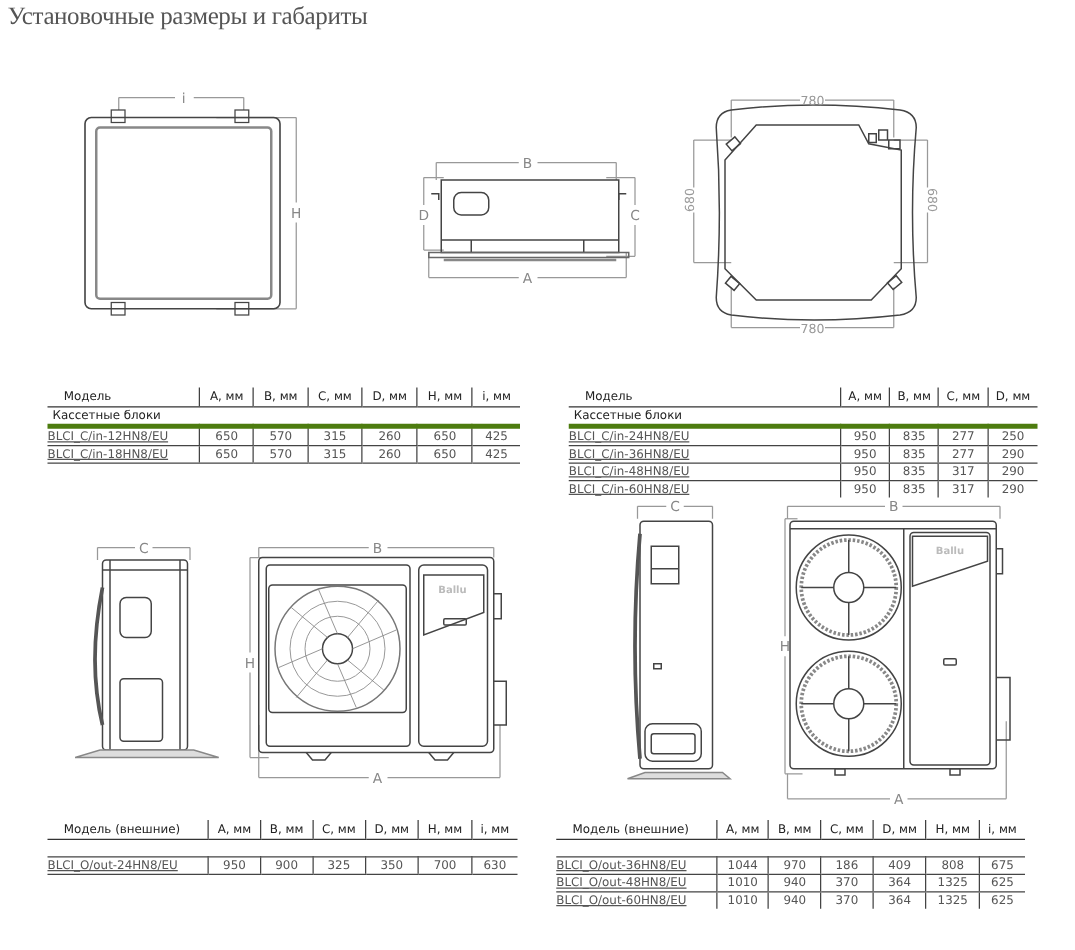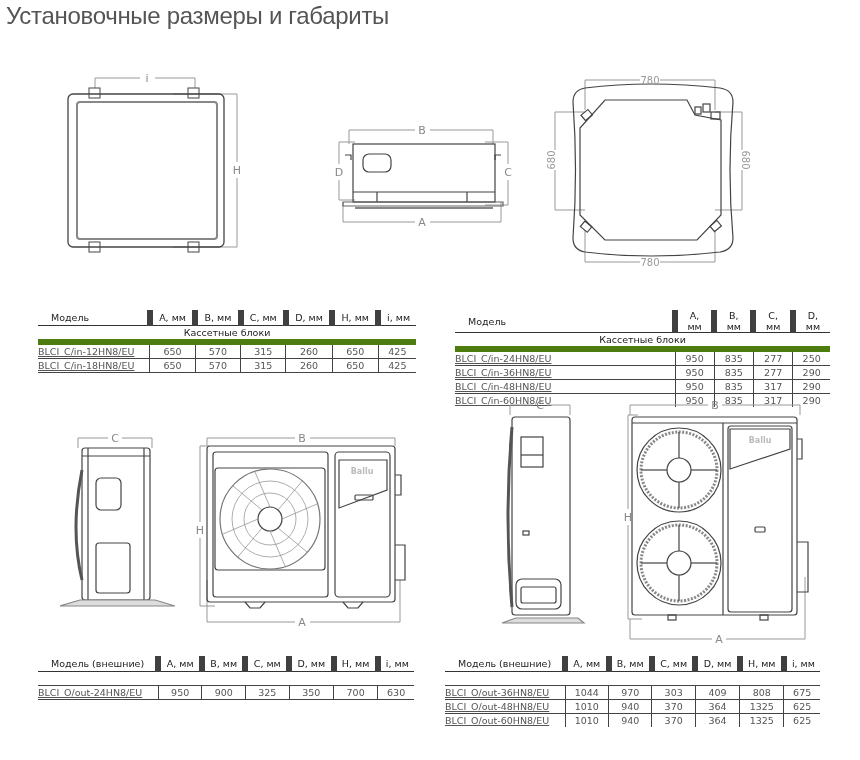--- a/index.html
+++ b/index.html
@@ -1,27 +1,27 @@
 <!DOCTYPE html>
 <html><head>
 <meta charset="utf-8">
 <style>
   html,body{margin:0;padding:0;background:#fff;}
   body{width:860px;height:760px;position:relative;overflow:hidden;font-family:"DejaVu Sans","Liberation Sans",sans-serif;color:#222;}
-  .title{position:absolute;left:6px;top:2px;font-size:24px;font-weight:300;color:#555;letter-spacing:-0.3px;font-family:Liberation Sans, sans-serif;}
+  .title{position:absolute;left:6px;top:2px;font-size:20px;font-weight:300;color:#555;letter-spacing:-0.3px;font-family:Liberation Serif, serif;}
   .drawing{position:absolute;}
   svg text{font-family:"DejaVu Sans",sans-serif;}
   table.spec{position:absolute;border-collapse:collapse;font-size:9.5px;font-family:"DejaVu Sans","Liberation Sans",sans-serif;}
   table.spec th{font-weight:normal;color:#222;text-align:center;padding:0 4px;height:15px;border-bottom:1.2px solid #333;}
   table.spec th.model{text-align:left;padding-left:13px;}
-  table.spec th+th{border-left:6px solid #404040;margin-top:45px;}
+  table.spec th+th{border-left:1px solid #404040;margin-top:45px;}
   table.spec td{color:#555;text-align:center;padding:0 4px;height:13px;line-height:12px;border-bottom:1px solid #444;}
   table.spec td.model{text-align:left;padding-left:0;text-decoration:underline;}
   table.spec td+td{border-left:1px solid #444;}
-  table.spec tr.group td{color:#222;border-bottom:6px solid #4d7c0f;text-align:center;}
+  table.spec tr.group td{color:#222;border-bottom:4px solid #4d7c0f;text-align:left;}
   table.spec tr.blank td{border-bottom:1px solid #444;height:13px;}
 </style>
 </head>
 <body>
 
 <div class="title">Установочные размеры и габариты</div>
 
 <svg class="drawing" style="left:55px;top:70px" width="200" height="190" viewBox="0 0 200 190">
   <g stroke="#999" fill="none" stroke-width="1">
     <line x1="40" y1="8" x2="85" y2="8"></line>
@@ -373,21 +373,21 @@
   </tr>
     </thead>
   <tbody>
     <tr class="blank">
         <td colspan="7"></td>
       </tr>
     <tr>
       <td class="model">BLCI_O/out-36HN8/EU</td>
       <td>1044</td>
       <td>970</td>
-      <td>303</td>
+      <td>186</td>
       <td>409</td>
       <td>808</td>
       <td>675</td>
     </tr>
     <tr>
       <td class="model">BLCI_O/out-48HN8/EU</td>
       <td>1010</td>
       <td>940</td>
       <td>370</td>
       <td>364</td>

